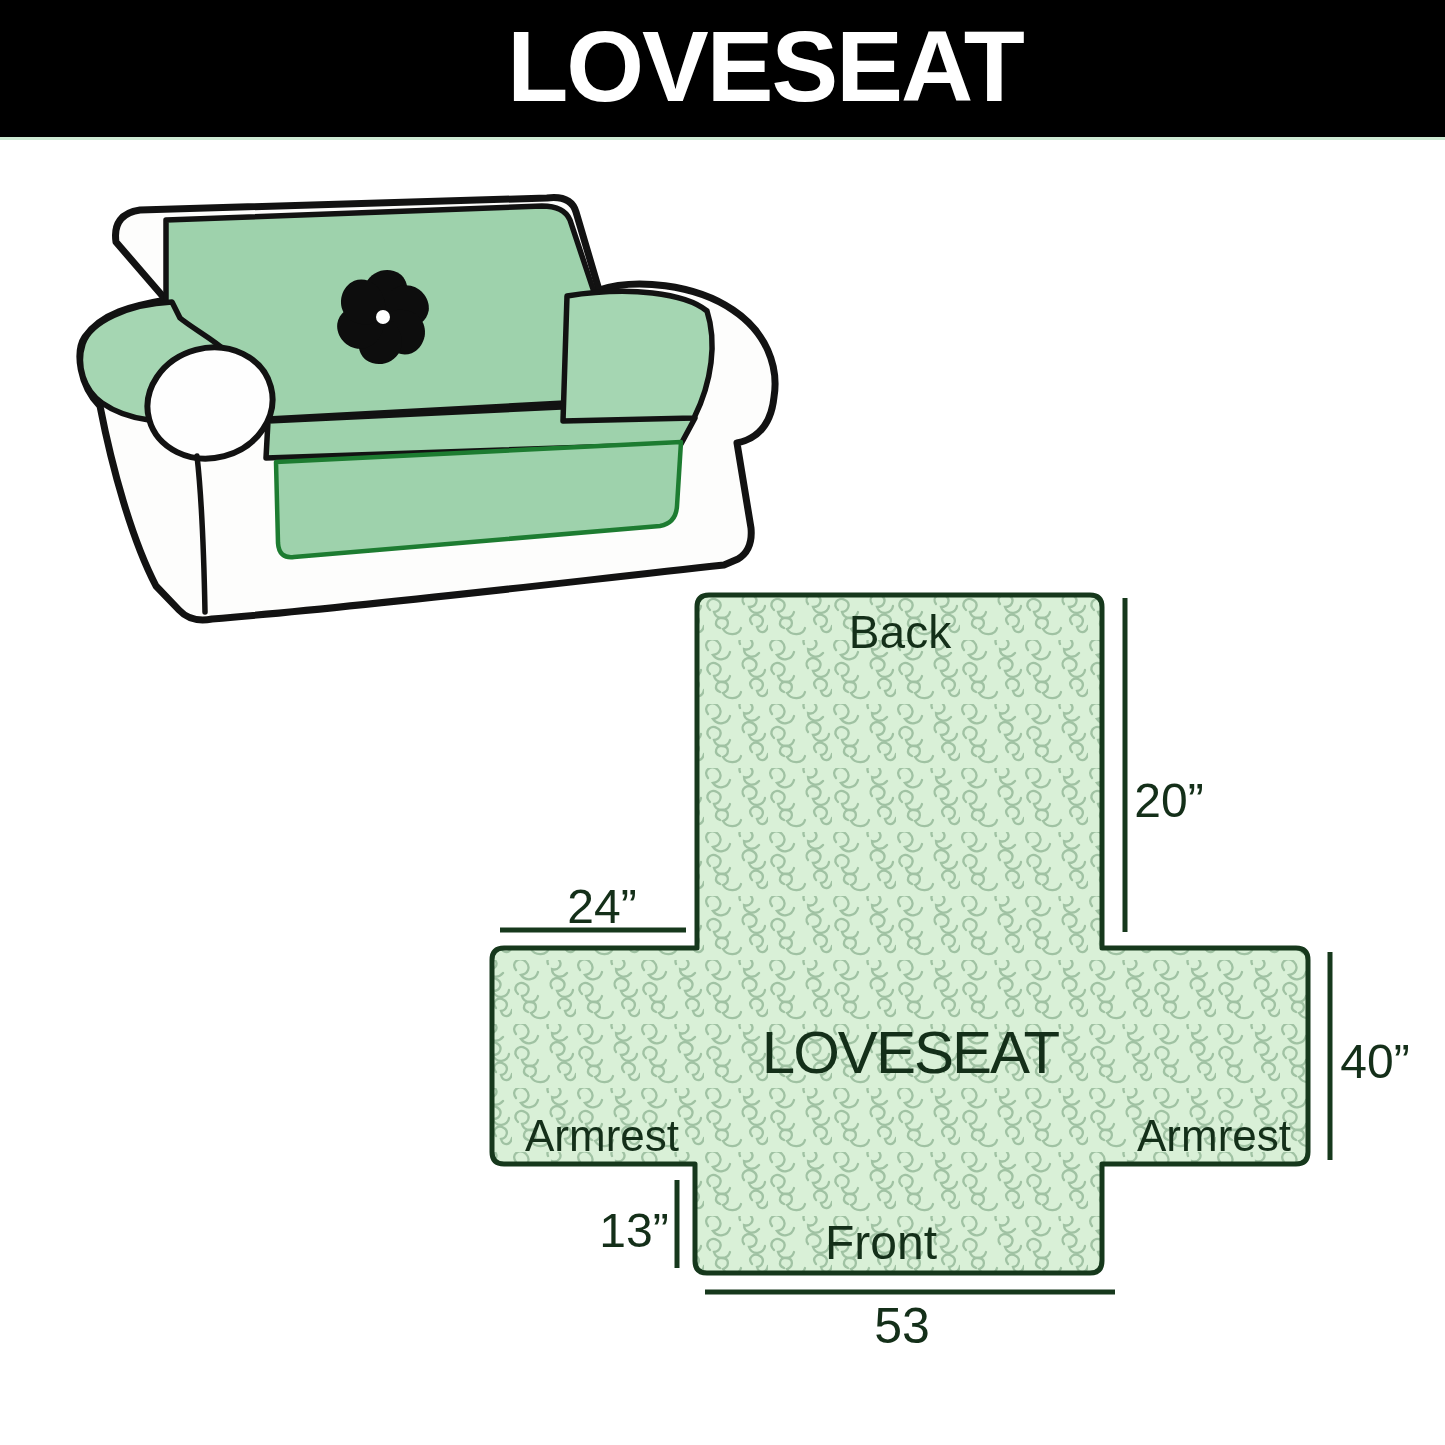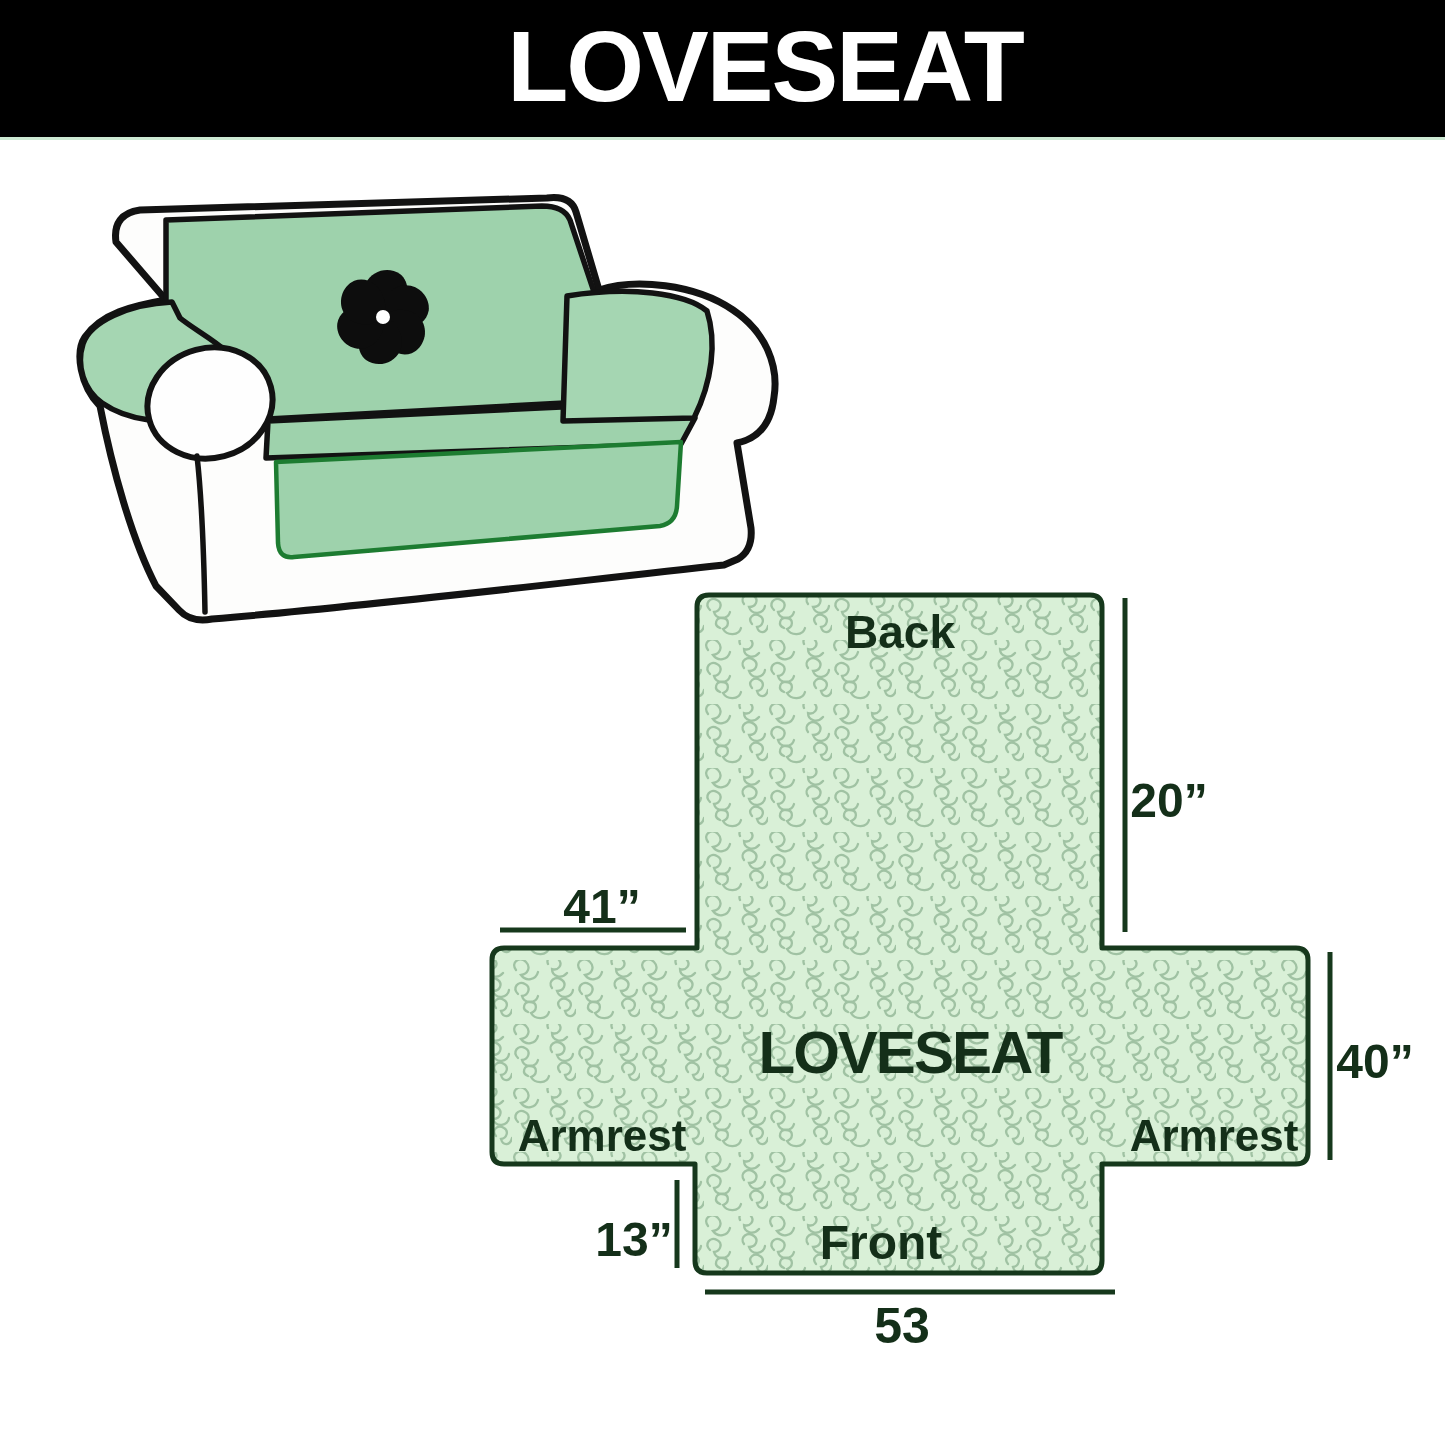--- a/index.html
+++ b/index.html
@@ -27,29 +27,29 @@
   .s-green-acc{fill:var(--cover_green);stroke:var(--accent_green);stroke-width:4.5;stroke-linejoin:round;}
   .s-white{fill:#fefefe;stroke:var(--sofa_line);stroke-width:6;}
   .s-line{stroke:var(--sofa_line);stroke-width:5.5;fill:none;stroke-linecap:round;}
   .petal{fill:var(--logo_black);}
   .quilt-bg{fill:var(--pattern_bg);}
   .quilt-line{stroke:var(--pattern_line);stroke-width:2.3;fill:none;stroke-linecap:round;}
   .cross{fill:url(#quilt);stroke:var(--outline);stroke-width:5;stroke-linejoin:round;}
   .dim{stroke:var(--outline);stroke-width:5;fill:none;}
 
   .lbl{position:absolute;transform:translate(-50%,-50%);color:var(--text);
-    font-weight:700;white-space:nowrap;}
+    font-weight:400;white-space:nowrap;}
   .lbl-back{left:900px;top:632px;font-size:46px;}
   .lbl-40{left:1169px;top:800px;font-size:48px;}
   .lbl-24{left:602px;top:906px;font-size:48px;}
   .lbl-center{left:910px;top:1052px;font-size:60px;letter-spacing:-2px;}
   .lbl-arm-l{left:602px;top:1136px;font-size:44px;}
   .lbl-arm-r{left:1214px;top:1136px;font-size:44px;}
   .lbl-23{left:1375px;top:1061px;font-size:48px;}
-  .lbl-13{left:634px;top:1230px;font-size:48px;margin-top:9px;}
+  .lbl-13{left:634px;top:1230px;font-size:48px;}
   .lbl-front{left:881px;top:1242px;font-size:48px;}
   .lbl-46{left:902px;top:1326px;font-size:50px;}
 </style>
 </head>
 <body>
 
 <div class="canvas">
 
   <div class="header">
     <span class="title">LOVESEAT</span>
@@ -100,21 +100,21 @@
          V 960 Q 492 948 504 948 H 697 V 607 Q 697 595 709 595 Z"></path>
     <path class="dim" d="M 1125 598 V 932"></path>
     <path class="dim" d="M 500 930 H 686"></path>
     <path class="dim" d="M 1330 952 V 1160"></path>
     <path class="dim" d="M 677 1180 V 1268"></path>
     <path class="dim" d="M 705 1292 H 1115"></path>
   </svg>
 
   <span class="lbl lbl-back">Back</span>
   <span class="lbl lbl-40">20”</span>
-  <span class="lbl lbl-24">41”</span>
+  <span class="lbl lbl-24">24”</span>
   <span class="lbl lbl-center">LOVESEAT</span>
   <span class="lbl lbl-arm-l">Armrest</span>
   <span class="lbl lbl-arm-r">Armrest</span>
   <span class="lbl lbl-23">40”</span>
   <span class="lbl lbl-13">13”</span>
   <span class="lbl lbl-front">Front</span>
   <span class="lbl lbl-46">53</span>
 
 </div>
 

